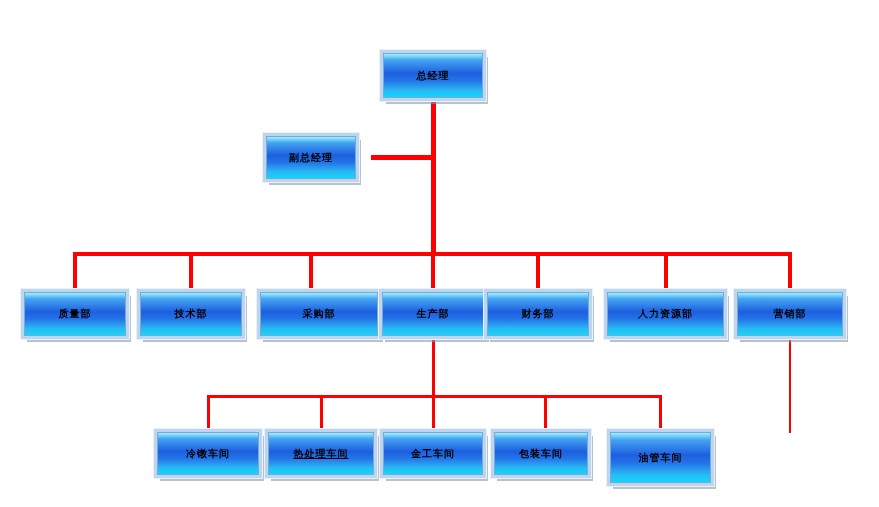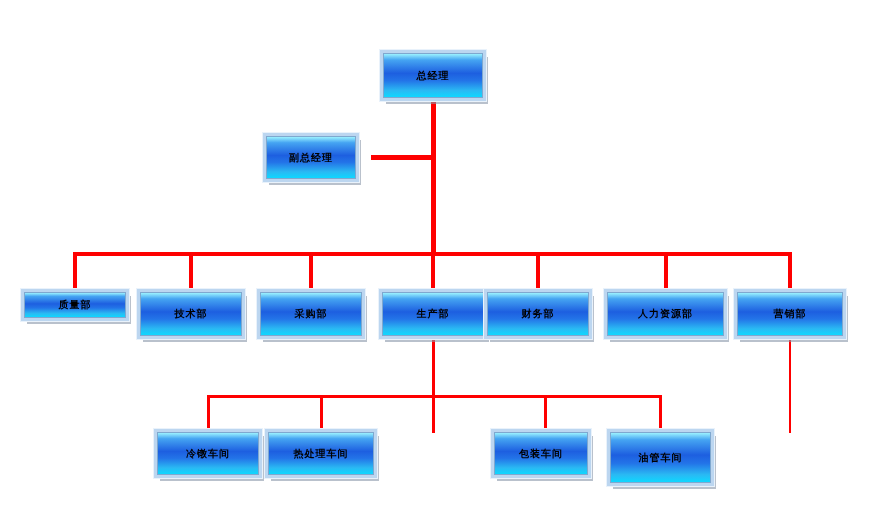--- a/index.html
+++ b/index.html
@@ -69,46 +69,49 @@
     <div class="edge" style="left: 431.5px; top: 395px; width: 3px; height: 38px; background: rgb(254, 0, 0);"></div>
     <div class="edge" style="left: 543.5px; top: 395px; width: 3px; height: 38px; background: rgb(254, 0, 0);"></div>
     <div class="edge" style="left: 659px; top: 395px; width: 3px; height: 38px; background: rgb(254, 0, 0);"></div>
     <div class="edge" style="left: 789px; top: 335px; width: 2px; height: 98px; background: rgb(254, 0, 0);"></div>
     <div class="node" style="left: 384px; top: 54px; width: 98px; height: 43px;">
       <span class="node-label">总经理</span>
     </div>
     <div class="node" style="left: 267px; top: 137px; width: 88px; height: 41px;">
       <span class="node-label">副总经理</span>
     </div>
-    <div class="node" style="left: 25px; top: 293px; width: 100px; height: 24px;">
+    <div class="node" style="left: 25px; top: 293px; width: 100px; height: 42px;">
       <span class="node-label">质量部</span>
     </div>
     <div class="node" style="left: 141px; top: 293px; width: 100px; height: 42px;">
       <span class="node-label">技术部</span>
     </div>
-    <div class="node" style="left: 261px; top: 293px; width: 100px; height: 42px;">
+    <div class="node" style="left: 261px; top: 293px; width: 116px; height: 42px;">
       <span class="node-label">采购部</span>
     </div>
     <div class="node" style="left: 383px; top: 293px; width: 100px; height: 42px;">
       <span class="node-label">生产部</span>
     </div>
     <div class="node" style="left: 488px; top: 293px; width: 100px; height: 42px;">
       <span class="node-label">财务部</span>
     </div>
     <div class="node" style="left: 608px; top: 293px; width: 115px; height: 42px;">
       <span class="node-label">人力资源部</span>
     </div>
     <div class="node" style="left: 738px; top: 293px; width: 104px; height: 42px;">
       <span class="node-label">营销部</span>
     </div>
     <div class="node" style="left: 158px; top: 433px; width: 100px; height: 41px;">
       <span class="node-label">冷镦车间</span>
     </div>
-    <div class="node" style="left: 269px; top: 433px; width: 104px; height: 41px;">
+    <div class="node" style="left: 269px; top: 433px; width: 104px; height: 41px; text-decoration: underline;">
       <span class="node-label">热处理车间</span>
+    </div>
+    <div class="node" style="left: 384px; top: 433px; width: 98px; height: 41px;">
+      <span class="node-label">金工车间</span>
     </div>
     <div class="node" style="left: 495px; top: 433px; width: 92px; height: 41px;">
       <span class="node-label">包装车间</span>
     </div>
     <div class="node" style="left: 611px; top: 433px; width: 99px; height: 49px;">
       <span class="node-label">油管车间</span>
     </div>
   </div>
 
 </body></html>

